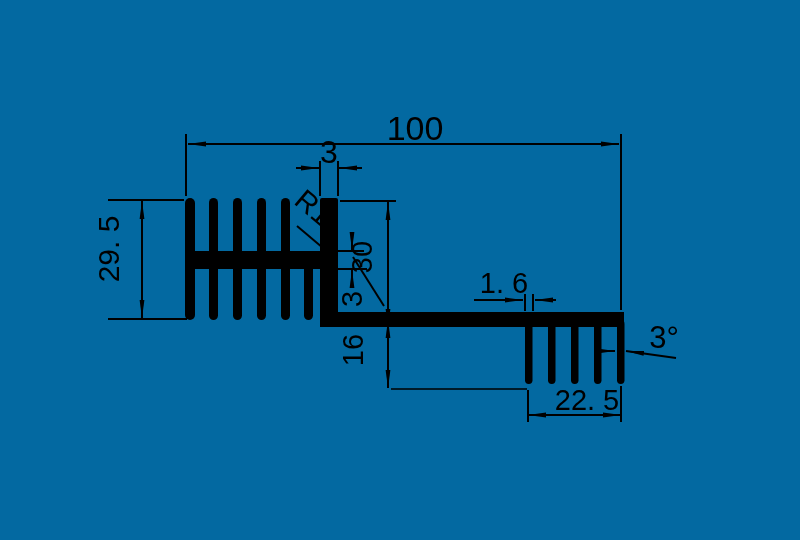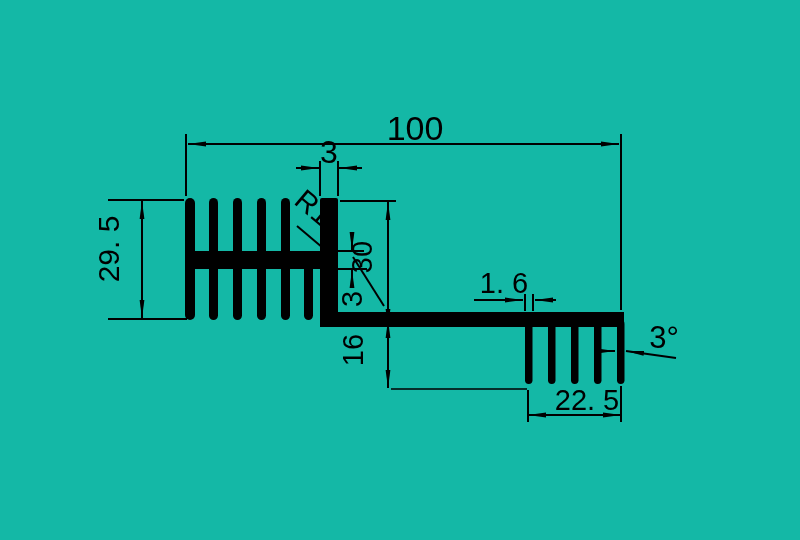--- a/index.html
+++ b/index.html
@@ -1,19 +1,19 @@
 <!DOCTYPE html>
 <html><head>
 <meta charset="utf-8">
 <style>
   html,body{margin:0;padding:0;background:#ffffff;}
   .canvas{
     position:relative;
     width:800px;height:540px;
-    background:#14b8a6;
+    background:#0369a1;
     overflow:hidden;
     font-family:"Liberation Sans", sans-serif;
   }
   svg{display:block;}
   text{
     font-family:"Liberation Sans", sans-serif;
     fill:#000000;
   }
   .dimline{stroke:#000000;stroke-width:2;fill:none;}
   .thinline{stroke:#000000;stroke-width:1.4;fill:none;}

